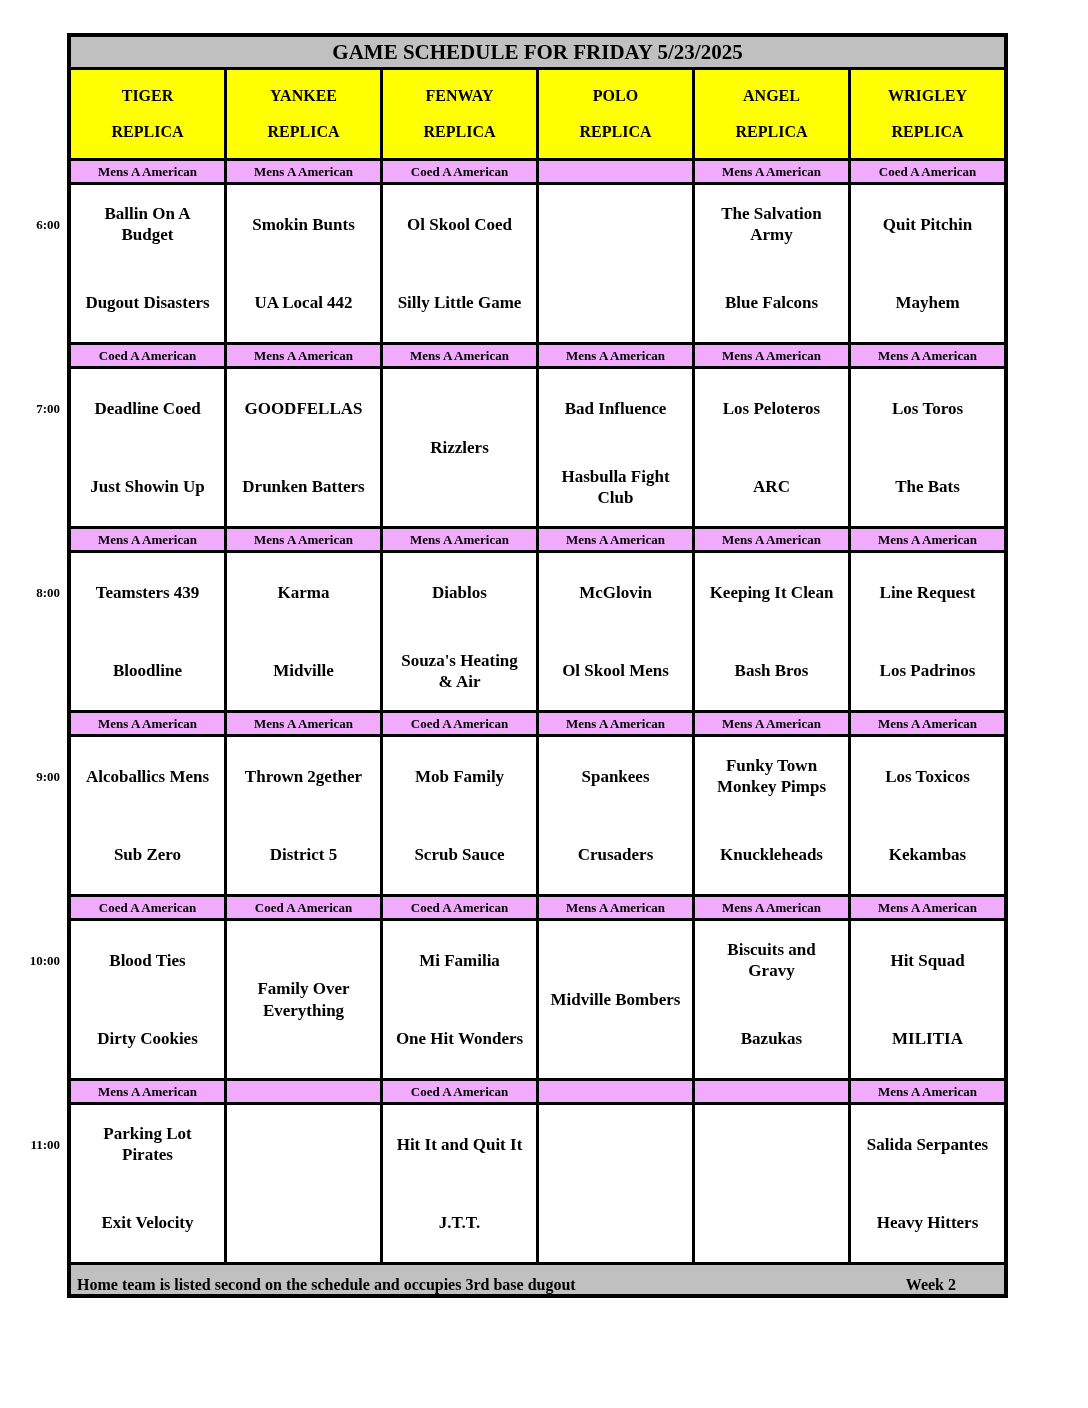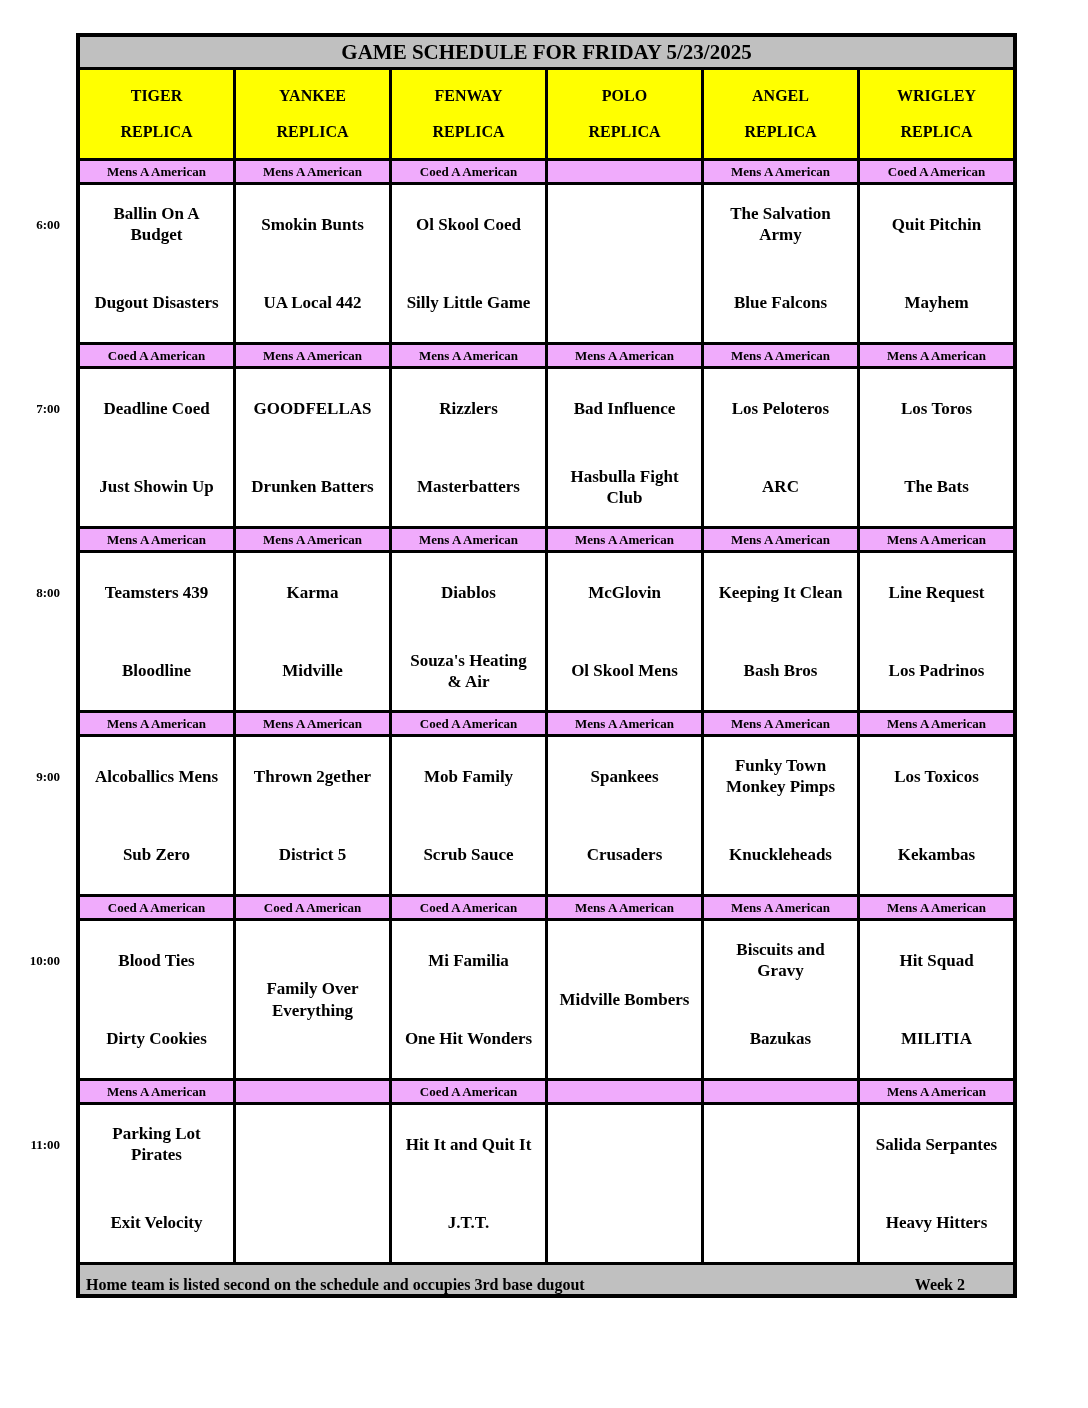--- a/index.html
+++ b/index.html
@@ -14,21 +14,21 @@
 
   
   .gutter { position: absolute; left: 0; top: 0; width: 62px; height: 1408px; }
   .time-label {
     position: absolute; right: 2px; width: 60px;
     text-align: right; font-size: 13px; line-height: 20px; padding-left: 8px;
   }
 
   
   .sched-table {
-    position: absolute; left: 76px; top: 33px; width: 941px;
+    position: absolute; left: 67px; top: 33px; width: 941px;
     background: #000000; border: 4px solid #000000;
     display: flex; flex-direction: column; gap: 3px;
   }
   .row { display: grid; grid-template-columns: repeat(6, 1fr); gap: 3px; }
 
   .title-row {
     height: 30px; background: #c0c0c0;
     display: flex; align-items: center; justify-content: center;
     font-size: 21px;
   }
@@ -152,21 +152,20 @@
     <div class="game-cell">
       <div class="team">Deadline Coed</div>
       <div class="team">Just Showin Up</div>
     </div>
     <div class="game-cell">
       <div class="team">GOODFELLAS</div>
       <div class="team">Drunken Batters</div>
     </div>
     <div class="game-cell">
       <div class="team">Rizzlers</div>
-      <div class="team">Masterbatters</div>
     </div>
     <div class="game-cell">
       <div class="team">Bad Influence</div>
       <div class="team">Hasbulla Fight Club</div>
     </div>
     <div class="game-cell">
       <div class="team">Los Peloteros</div>
       <div class="team">ARC</div>
     </div>
     <div class="game-cell">

